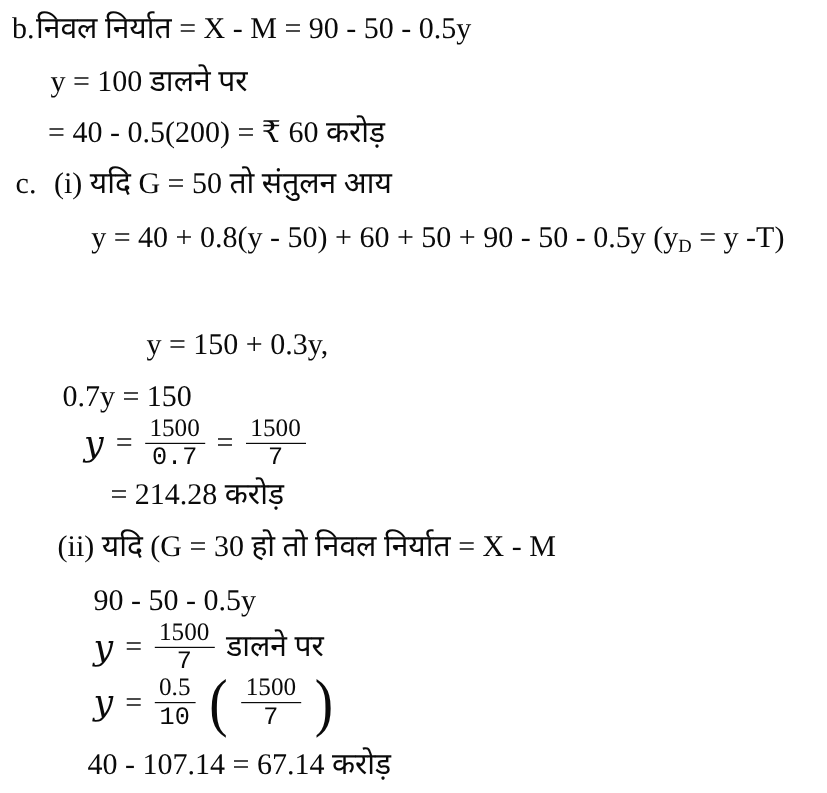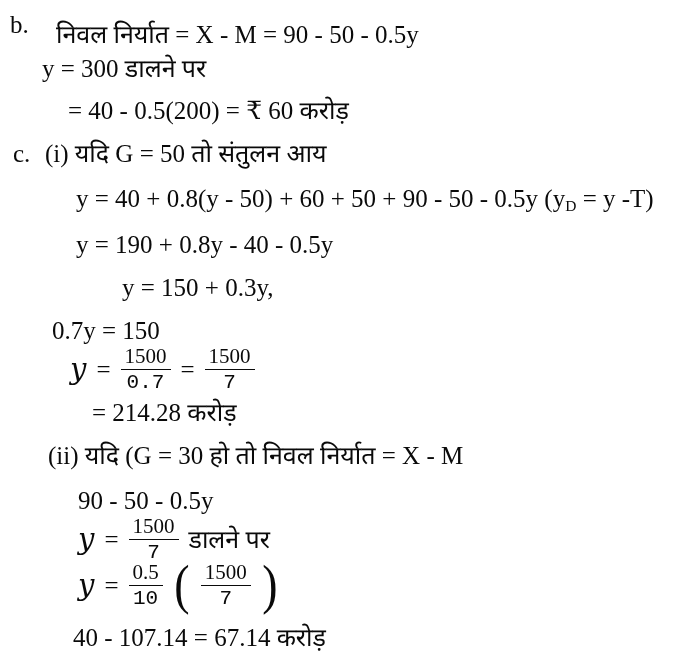--- a/index.html
+++ b/index.html
@@ -67,30 +67,29 @@
     line-height: 0;
   }
   .tail { font-size: 25px; line-height: 1.2; text-align: right; }
 </style>
 </head>
 <body>
 
 <div class="page">
 
   <div class="label" style="top:8px; left:10px;">b.</div>
-  <div class="line" style="top:8px; left:56px;margin-top:10px;">निवल निर्यात = X - M = 90 - 50 - 0.5y</div>
-  <div class="line" style="top:52px; left:42px;">y = 300 डालने पर</div>
-  <div class="line" style="top:94px; left:40px;margin-left:28px;">= 40 - 0.5(200) = ₹ 60 करोड़</div>
+  <div class="line" style="top:8px; left:30px;">निवल निर्यात = X - M = 90 - 50 - 0.5y</div>
+  <div class="line" style="top:52px; left:42px;">y = 100 डालने पर</div>
+  <div class="line" style="top:94px; left:40px;">= 40 - 0.5(200) = ₹ 60 करोड़</div>
 
   <div class="label" style="top:137px; left:13px;">c.</div>
   <div class="line" style="top:137px; left:45px;">(i) यदि G = 50 तो संतुलन आय</div>
 
   <div class="line" style="top:182px; left:76px;"><span>y = 40 + 0.8(y - 50) + 60 + 50 + 90 - 50 - 0.5y (y</span><sub class="subd">D</sub><span> = y -T)</span></div>
 
-  <div class="line" style="top:228px; left:76px;">y = 190 + 0.8y - 40 - 0.5y</div>
   <div class="line" style="top:271px; left:76px;margin-left:46px;">y = 150 + 0.3y,</div>
   <div class="line" style="top:314px; left:52px;">0.7y = 150</div>
 
   <div class="mathline" style="top:344px; left:70px;">
     <span class="mvar">y</span>
     <span class="meq">=</span>
     <span class="frac">
       <span class="num">1500</span>
       <span class="den">0.7</span>
     </span>

